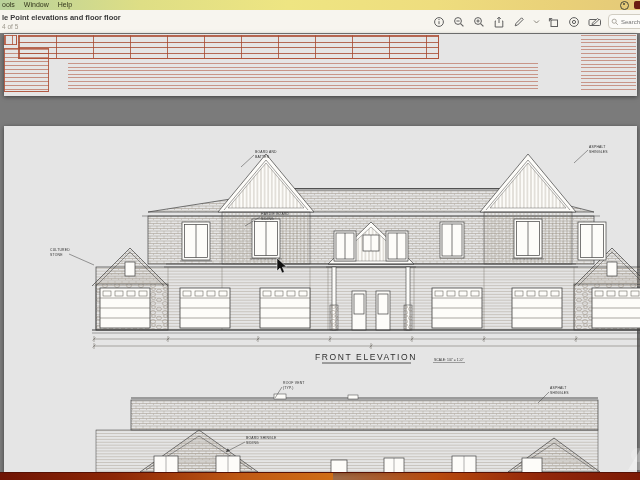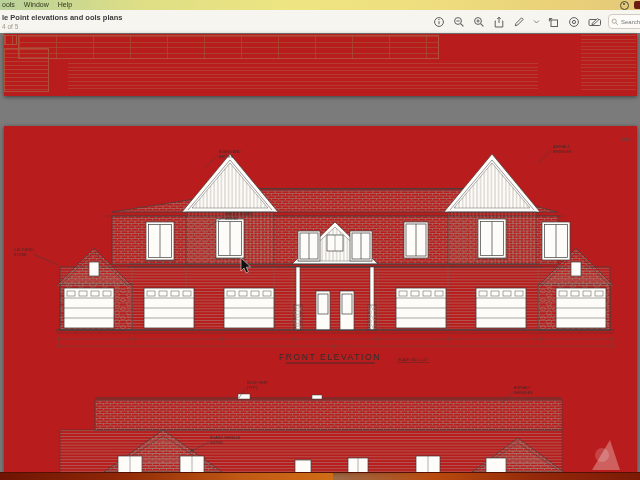--- a/index.html
+++ b/index.html
@@ -24,21 +24,21 @@
   .tico{width:12px;height:12px;flex:0 0 auto;}
   .tico.small{width:7px;}
   .tico svg{display:block;}
   .searchbox{display:flex;align-items:center;gap:2px;width:36px;height:13px;border:1px solid #d1cdc2;
     border-radius:4px;background:#fcfbf8;overflow:hidden;padding-left:2px;flex:0 0 auto;}
   .searchbox input{border:none;outline:none;background:transparent;width:26px;font-size:6px;color:#8e8a80;
     font-family:"Liberation Sans",sans-serif;padding:0;}
 
   
   .content{position:absolute;top:33px;left:0;right:0;bottom:0;background:#7b7b7b;}
-  .page{position:absolute;background:#b91c1c;box-shadow:0 1px 4px rgba(0,0,0,.5);}
+  .page{position:absolute;background:#e5e5e5;box-shadow:0 1px 4px rgba(0,0,0,.5);padding-left:36px;}
   .page3{left:4px;right:3px;top:1px;height:62px;}
   .page4{left:4px;right:3px;top:93px;height:347px;}
 
   
   .rblk{position:absolute;box-sizing:border-box;}
   .rbrd{border:1px solid rgba(176,84,60,.9);}
   .rlines{background:repeating-linear-gradient(180deg, rgba(176,84,60,.6) 0 1px, transparent 1px 4px);}
   .rlines-tight{background:repeating-linear-gradient(180deg, rgba(176,84,60,.55) 0 1px, transparent 1px 3.6px);}
   .rgrid{background:
       repeating-linear-gradient(180deg, rgba(167,73,48,.8) 0 .9px, transparent .9px 5.6px),
@@ -65,21 +65,21 @@
     <span class="mitem">ools</span>
     <span class="mitem">Window</span>
     <span class="mitem">Help</span>
     <span class="menu-right">
       <span class="rec-icon"></span>
       <span class="corner-app"></span>
     </span>
   </div>
 
   <div class="titlebar">
-    <div class="doc-title">le Point elevations and ools plans</div>
+    <div class="doc-title">le Point elevations and floor floor</div>
     <div class="page-ind">4 of 5</div>
     <div class="toolbar">
       <span class="tico">
         <svg viewBox="0 0 12 12" width="12" height="12">
             <circle cx="6" cy="6" r="4.4" fill="none" stroke="#5f5f5f" stroke-width="1"></circle>
             <line x1="6" y1="5.2" x2="6" y2="8.2" stroke="#5f5f5f" stroke-width="1"></line>
             <circle cx="6" cy="3.6" r=".7" fill="#5f5f5f"></circle>
           </svg>
       </span>
       <span class="tico">

